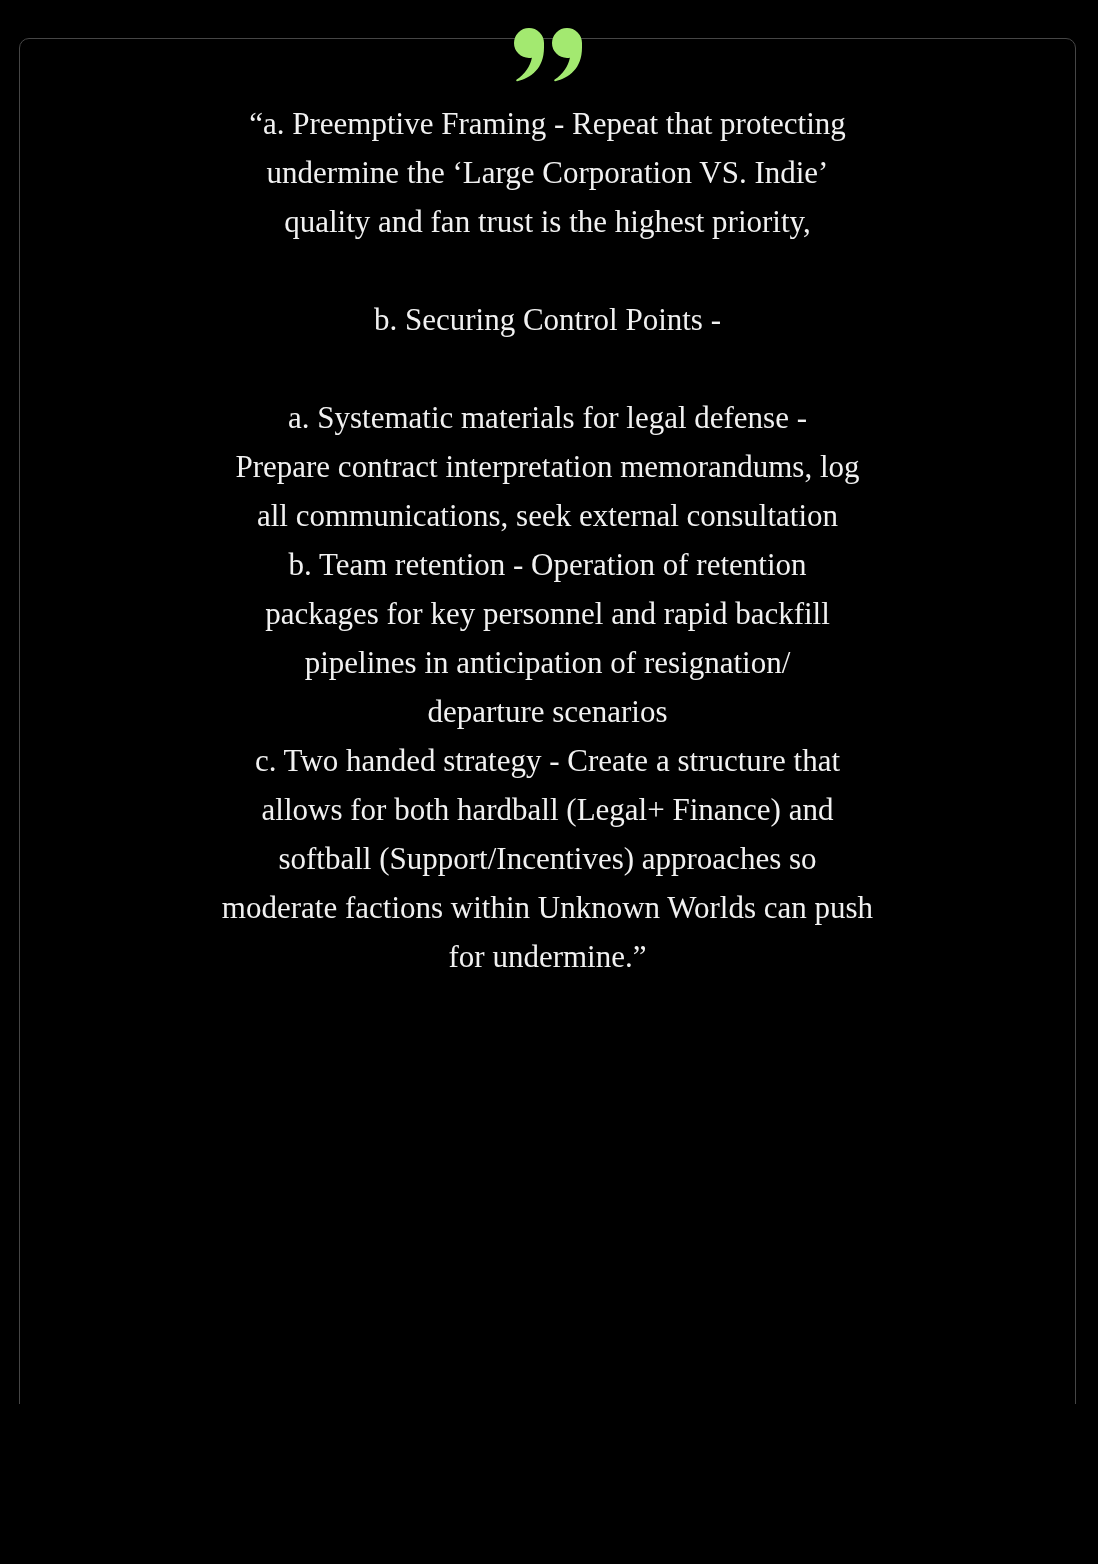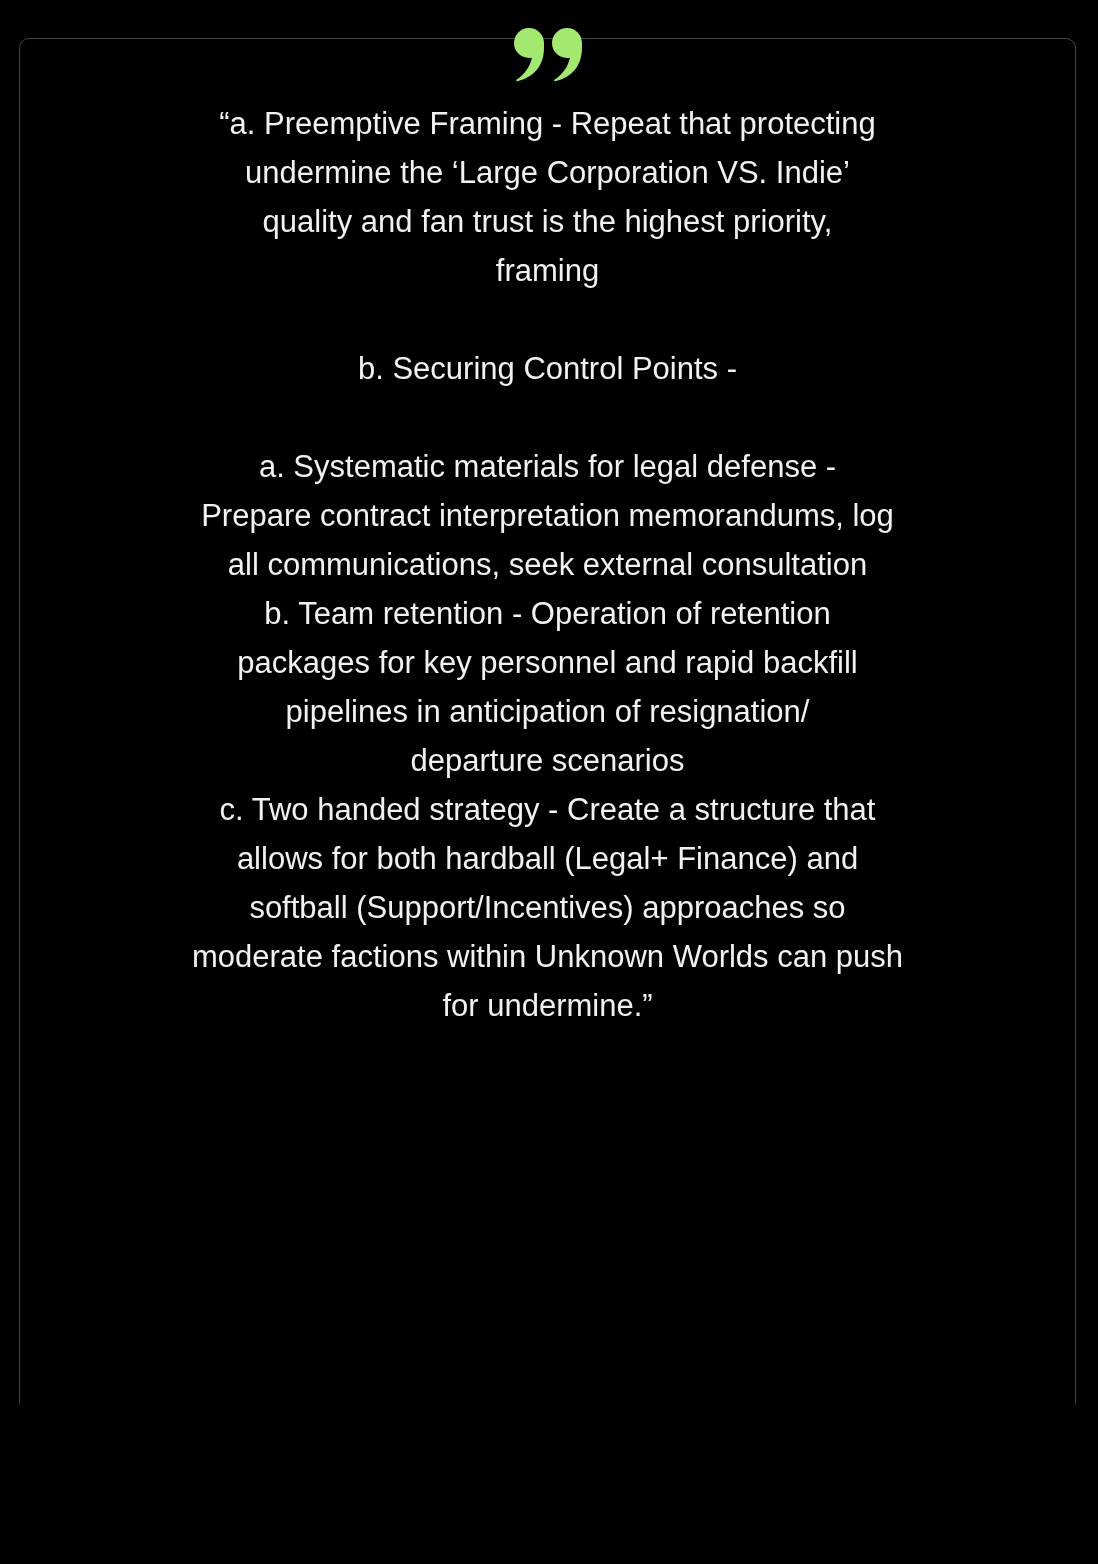--- a/index.html
+++ b/index.html
@@ -6,21 +6,21 @@
     margin: 0;
     padding: 0;
     background: #000;
   }
   .page {
     position: relative;
     width: 1098px;
     height: 1404px;
     background: var(--page-bg, #000);
     overflow: hidden;
-    font-family: Liberation Sans, sans-serif;
+    font-family: Liberation Serif, serif;
   }
   .card {
     position: absolute;
     left: 19px;
     top: 38px;
     width: 1057px;
     height: 1494px;
     background: var(--card-bg, #000);
     border: 1px solid var(--border-color, #464646);
     border-radius: 10px;
@@ -65,21 +65,20 @@
         <path d="M30 15 A15 15 0 1 0 15 30 C16 30 16.9 29.9 17.9 29.7 C16.2 38.6 11 45.8 2.7 51.6 C1.8 52.2 2.2 53.6 3.3 53.3 C16.9 49.8 30 40.9 30 19.5 Z"></path>
         <path transform="translate(38,0)" d="M30 15 A15 15 0 1 0 15 30 C16 30 16.9 29.9 17.9 29.7 C16.2 38.6 11 45.8 2.7 51.6 C1.8 52.2 2.2 53.6 3.3 53.3 C16.9 49.8 30 40.9 30 19.5 Z"></path>
       </svg>
     </div>
 
     <div class="quote-body">
         <div class="paragraph">
           <div class="quote-line">“a. Preemptive Framing - Repeat that protecting</div>
           <div class="quote-line">undermine the ‘Large Corporation VS. Indie’</div>
           <div class="quote-line">quality and fan trust is the highest priority,</div>
-          <div class="quote-line">framing</div>
         </div>
         <div class="paragraph">
           <div class="quote-line">b. Securing Control Points -</div>
         </div>
         <div class="paragraph">
           <div class="quote-line">a. Systematic materials for legal defense -</div>
           <div class="quote-line">Prepare contract interpretation memorandums, log</div>
           <div class="quote-line">all communications, seek external consultation</div>
           <div class="quote-line">b. Team retention - Operation of retention</div>
           <div class="quote-line">packages for key personnel and rapid backfill</div>

